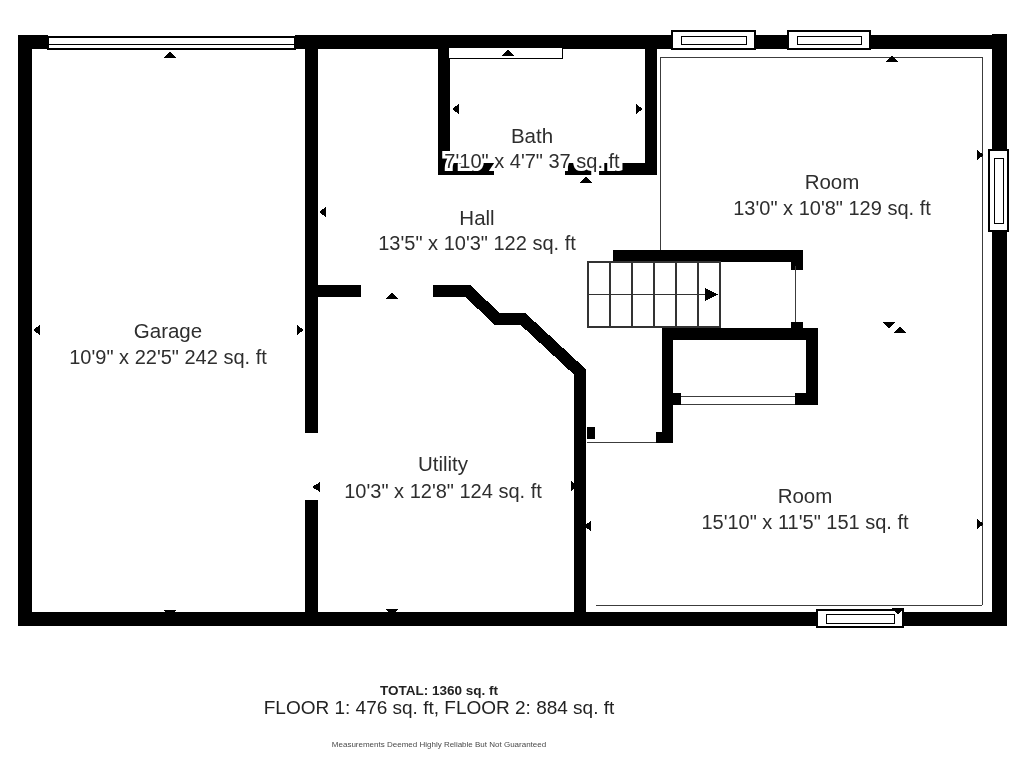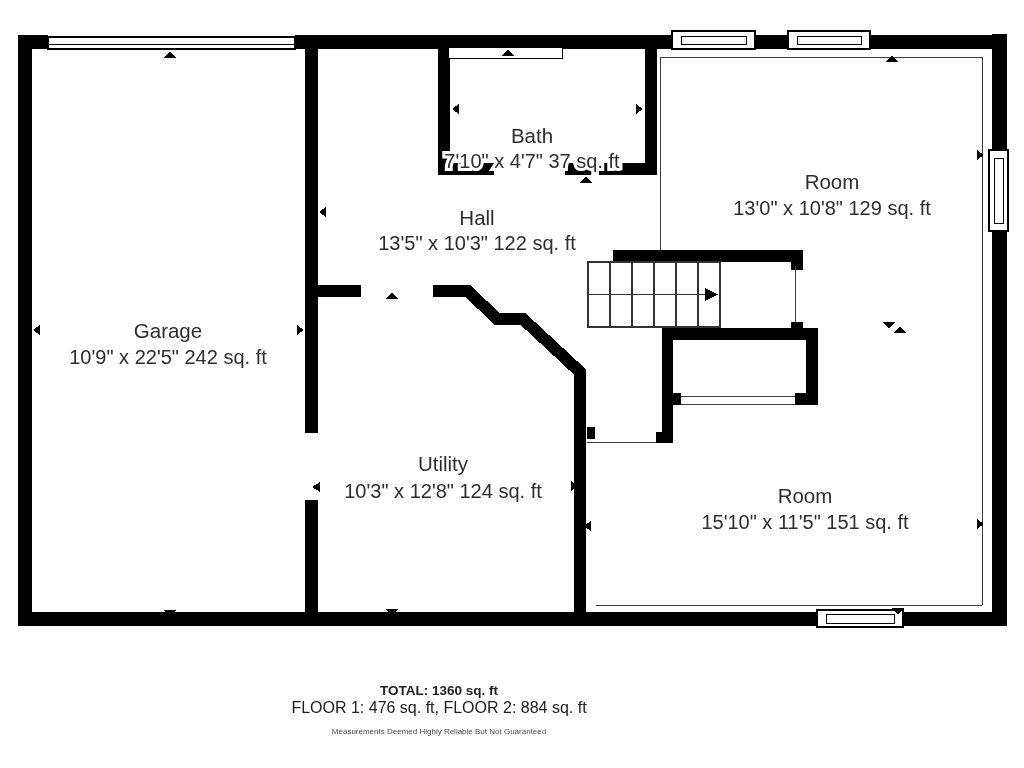--- a/index.html
+++ b/index.html
@@ -5,22 +5,22 @@
   html,body{margin:0;padding:0;background:#ffffff;}
   #canvas{position:relative;width:1024px;height:768px;background:#ffffff;overflow:hidden;
           font-family:"Liberation Sans","DejaVu Sans",sans-serif;}
   #plan{position:absolute;left:0;top:0;}
   svg text{font-family:"Liberation Sans","DejaVu Sans",sans-serif;fill:#2e2e2e;}
   .room-name{font-size:20.5px;}
   .room-dims{font-size:20px;}
   .halo{stroke:#ffffff;stroke-width:6px;paint-order:stroke;fill:#2e2e2e;}
   #footer{position:absolute;left:0;top:683px;width:878px;text-align:center;color:#222222;}
   #footer .l1{font-size:13.5px;font-weight:bold;line-height:16.5px;}
-  #footer .l2,#footer .l3{font-size:16px;line-height:16.5px;}
-  #footer .l4{font-size:8px;color:#4a4a4a;margin-top:11px;}
+  #footer .l2,#footer .l3{font-size:19px;line-height:16.5px;}
+  #footer .l4{font-size:8px;color:#4a4a4a;margin-top:24px;}
 </style>
 </head>
 <body>
 
 <div id="canvas">
   <svg id="plan" width="1024" height="768" viewBox="0 0 1024 768" shape-rendering="crispEdges">
 
     <rect x="18" y="35" width="30" height="14" fill="#000"></rect>
     <rect x="295" y="35" width="37" height="14" fill="#000"></rect>
     <rect x="332" y="35" width="660" height="14" fill="#000"></rect>

